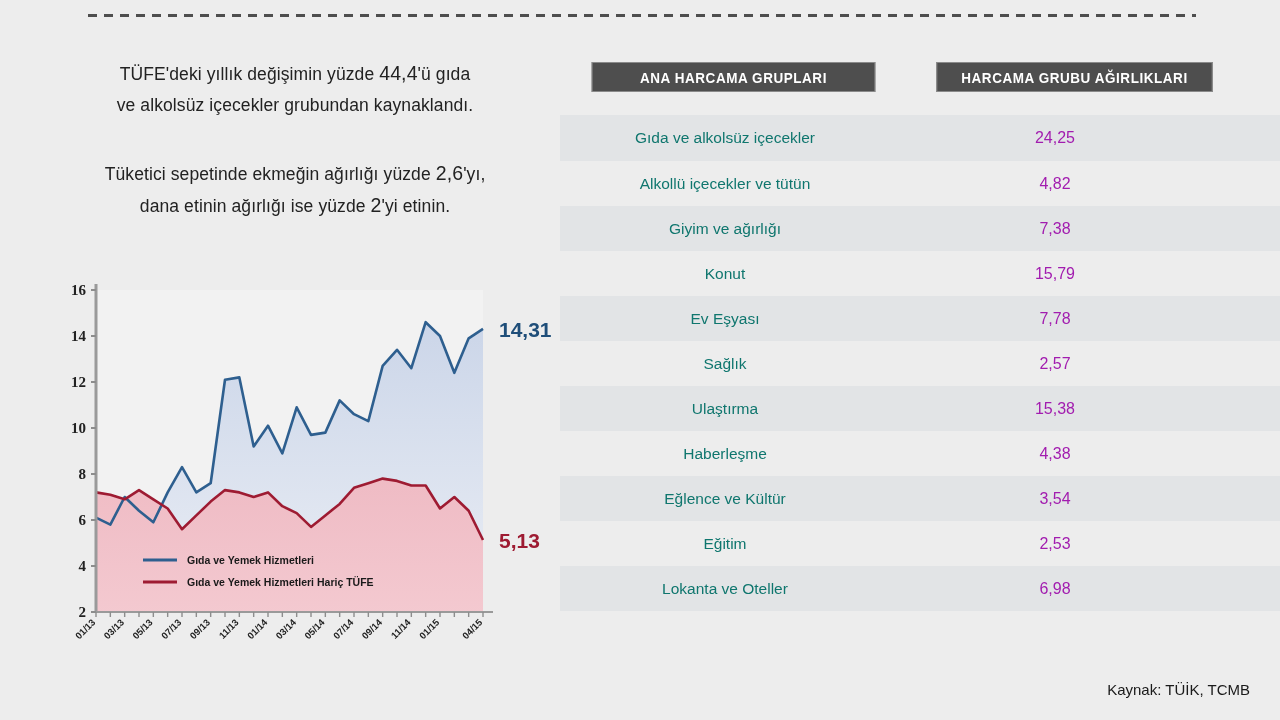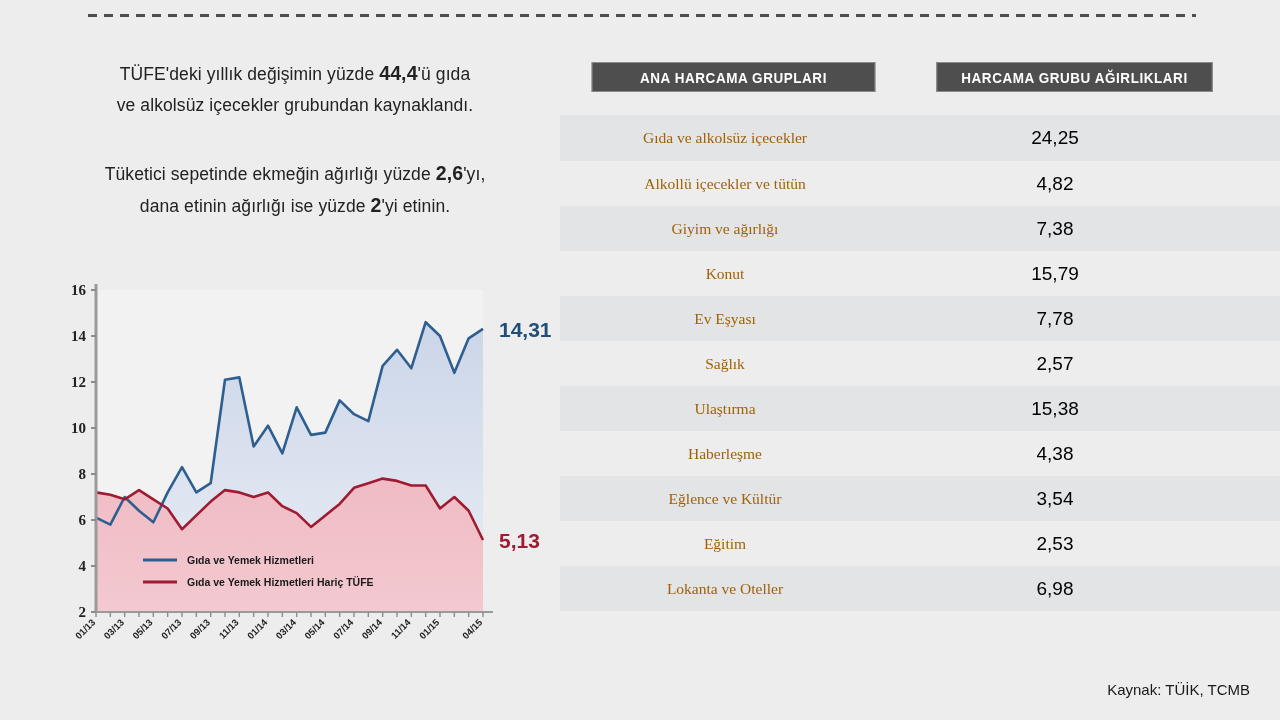--- a/index.html
+++ b/index.html
@@ -22,21 +22,21 @@
 
   .blurb{
     position:absolute;left:60px;width:470px;
     text-align:center;
     color:#222;
     font-family:"Liberation Sans", sans-serif;
     font-size:17.5px;
     line-height:31px;
     letter-spacing:.1px;
   }
-  .blurb b{font-weight:bold;font-size:19.5px;}
+  .blurb b{font-weight:normal;font-size:19.5px;}
   .blurb1{top:58px;}
   .blurb2{top:158px;}
 
   
   .chart-wrap{position:absolute;left:48px;top:272px;width:520px;height:400px;}
   .chart-svg{display:block;}
 
   .ylab{
     font-family:"Liberation Serif", serif;
     font-size:15px;font-weight:bold;fill:#222;
@@ -75,27 +75,27 @@
   .rows{position:absolute;top:115px;left:0;width:720px;}
   .row{
     position:relative;
     height:45px;
     display:flex;
     align-items:center;
   }
   .row.alt{background:#e2e4e6;}
   .row .name{
     width:330px;text-align:center;
-    font-family:Liberation Serif, serif;
-    font-size:15.5px;color:#a16207;
+    font-family:Liberation Sans, sans-serif;
+    font-size:15.5px;color:#0f766e;
   }
   .row .val{
     width:330px;text-align:center;
     font-family:"Liberation Sans", sans-serif;
-    font-size:19px;color:#000000;
+    font-size:16px;color:#a21caf;
   }
   .rows .row:first-child{height:46px;}
 
   .source{
     position:absolute;right:30px;bottom:22px;
     font-family:"Liberation Sans", sans-serif;
     font-size:15px;color:#1a1a1a;margin-top:12px;
   }
 </style>
 </head>

